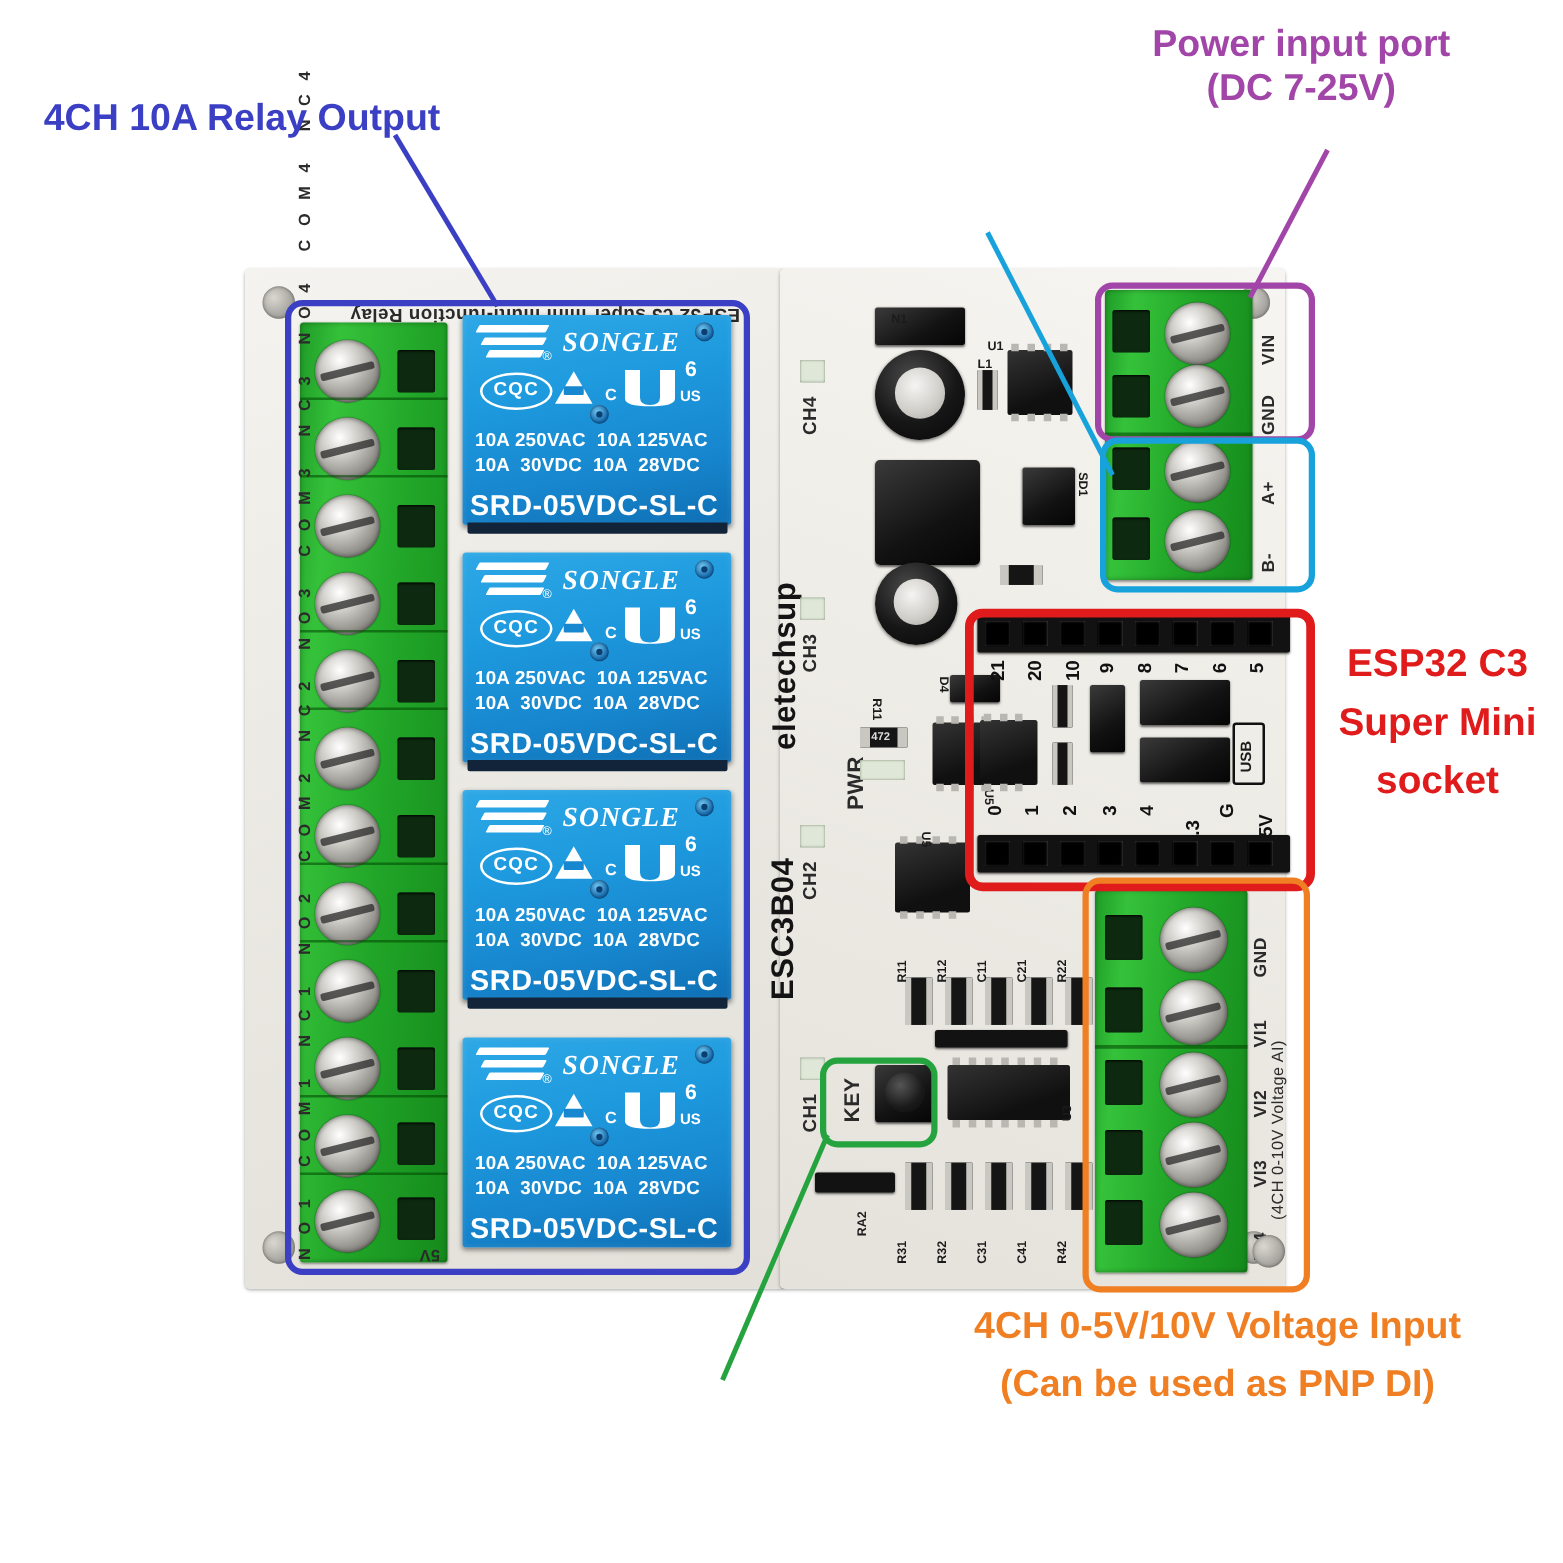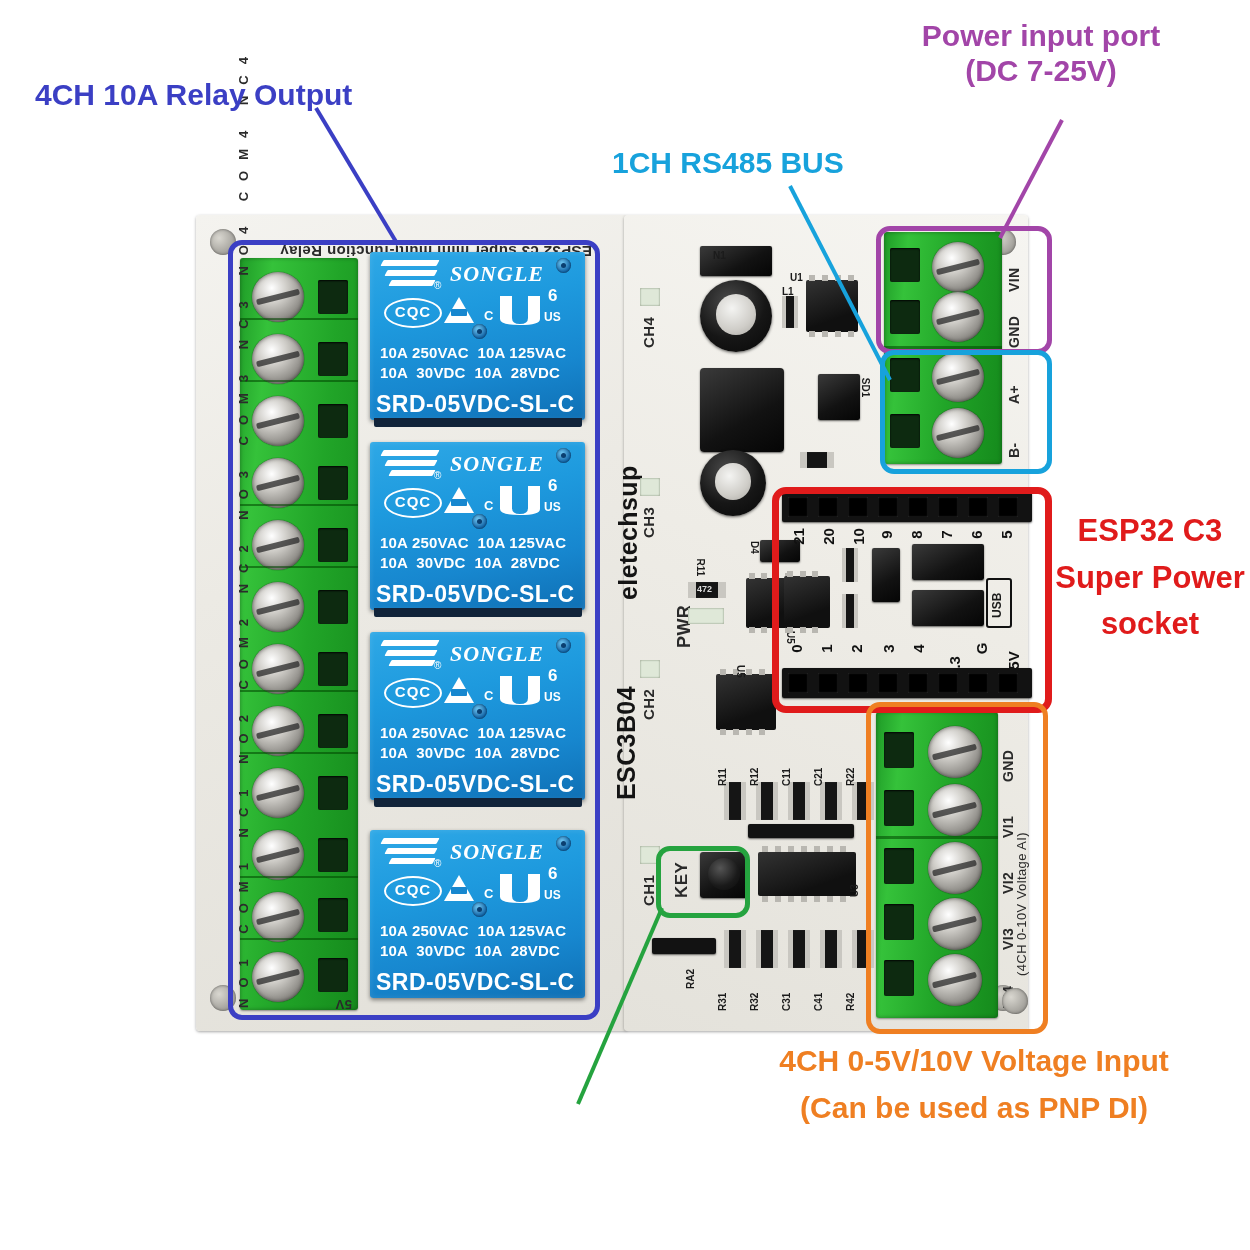--- a/index.html
+++ b/index.html
@@ -523,22 +523,21 @@
   </svg>
 
   <div class="abox" style="left:228px;top:240px;width:362px;height:770px;border-width:5px;border-color:#3b3fc4;"></div>
   <div class="abox" style="left:876px;top:226px;width:166px;height:118px;border-width:5px;border-color:#a245a8;"></div>
   <div class="abox" style="left:880px;top:350px;width:162px;height:114px;border-width:5px;border-color:#17a2dc;"></div>
   <div class="abox" style="left:772px;top:487px;width:266px;height:212px;border-width:7px;border-color:#e01b1b;"></div>
   <div class="abox" style="left:866px;top:702px;width:172px;height:322px;border-width:5px;border-color:#ef7f22;"></div>
   <div class="abox" style="left:656px;top:846px;width:84px;height:62px;border-width:5px;border-color:#25a33f;"></div>
 
   <div class="callout" style="left:35px;top:58px;font-size:30px;color:#3b3fc4;margin-top:19px;">4CH 10A Relay Output</div>
-  <div class="callout" style="left:612px;top:145px;font-size:30px;color:#17a2dc;">1CH RS485 BUS</div>
   <div class="callout" style="left:876px;top:18px;font-size:30px;color:#a245a8;text-align:center;width:330px;">Power input port
 (DC 7-25V)</div>
   <div class="callout" style="left:1052px;top:508px;font-size:31px;color:#e01b1b;text-align:center;width:196px;line-height:1.5;">ESP32 C3
-Super Power
+Super Mini
 socket</div>
   <div class="callout" style="left:700px;top:1038px;font-size:30px;color:#ef7f22;text-align:center;width:548px;line-height:1.55;">4CH 0-5V/10V Voltage Input
 (Can be used as PNP DI)</div>
 
 </div>
 
 </body></html>

